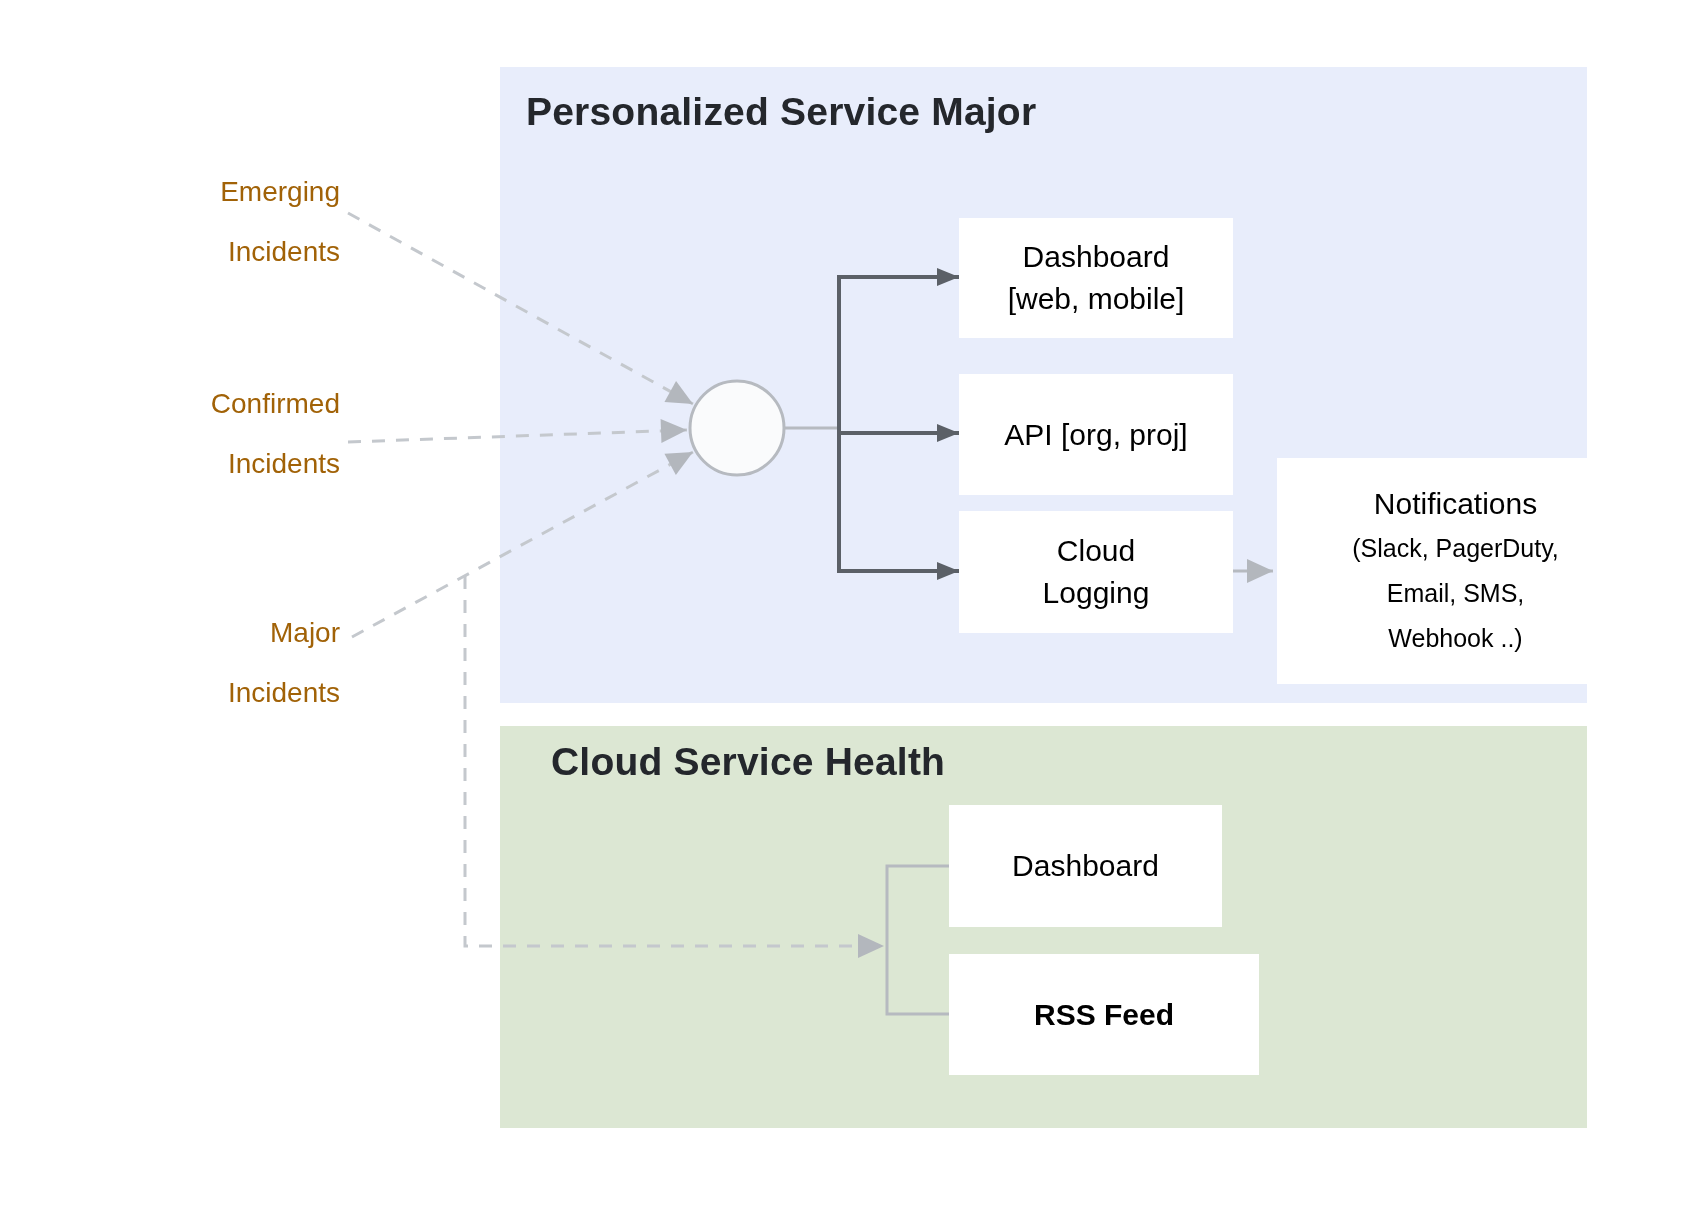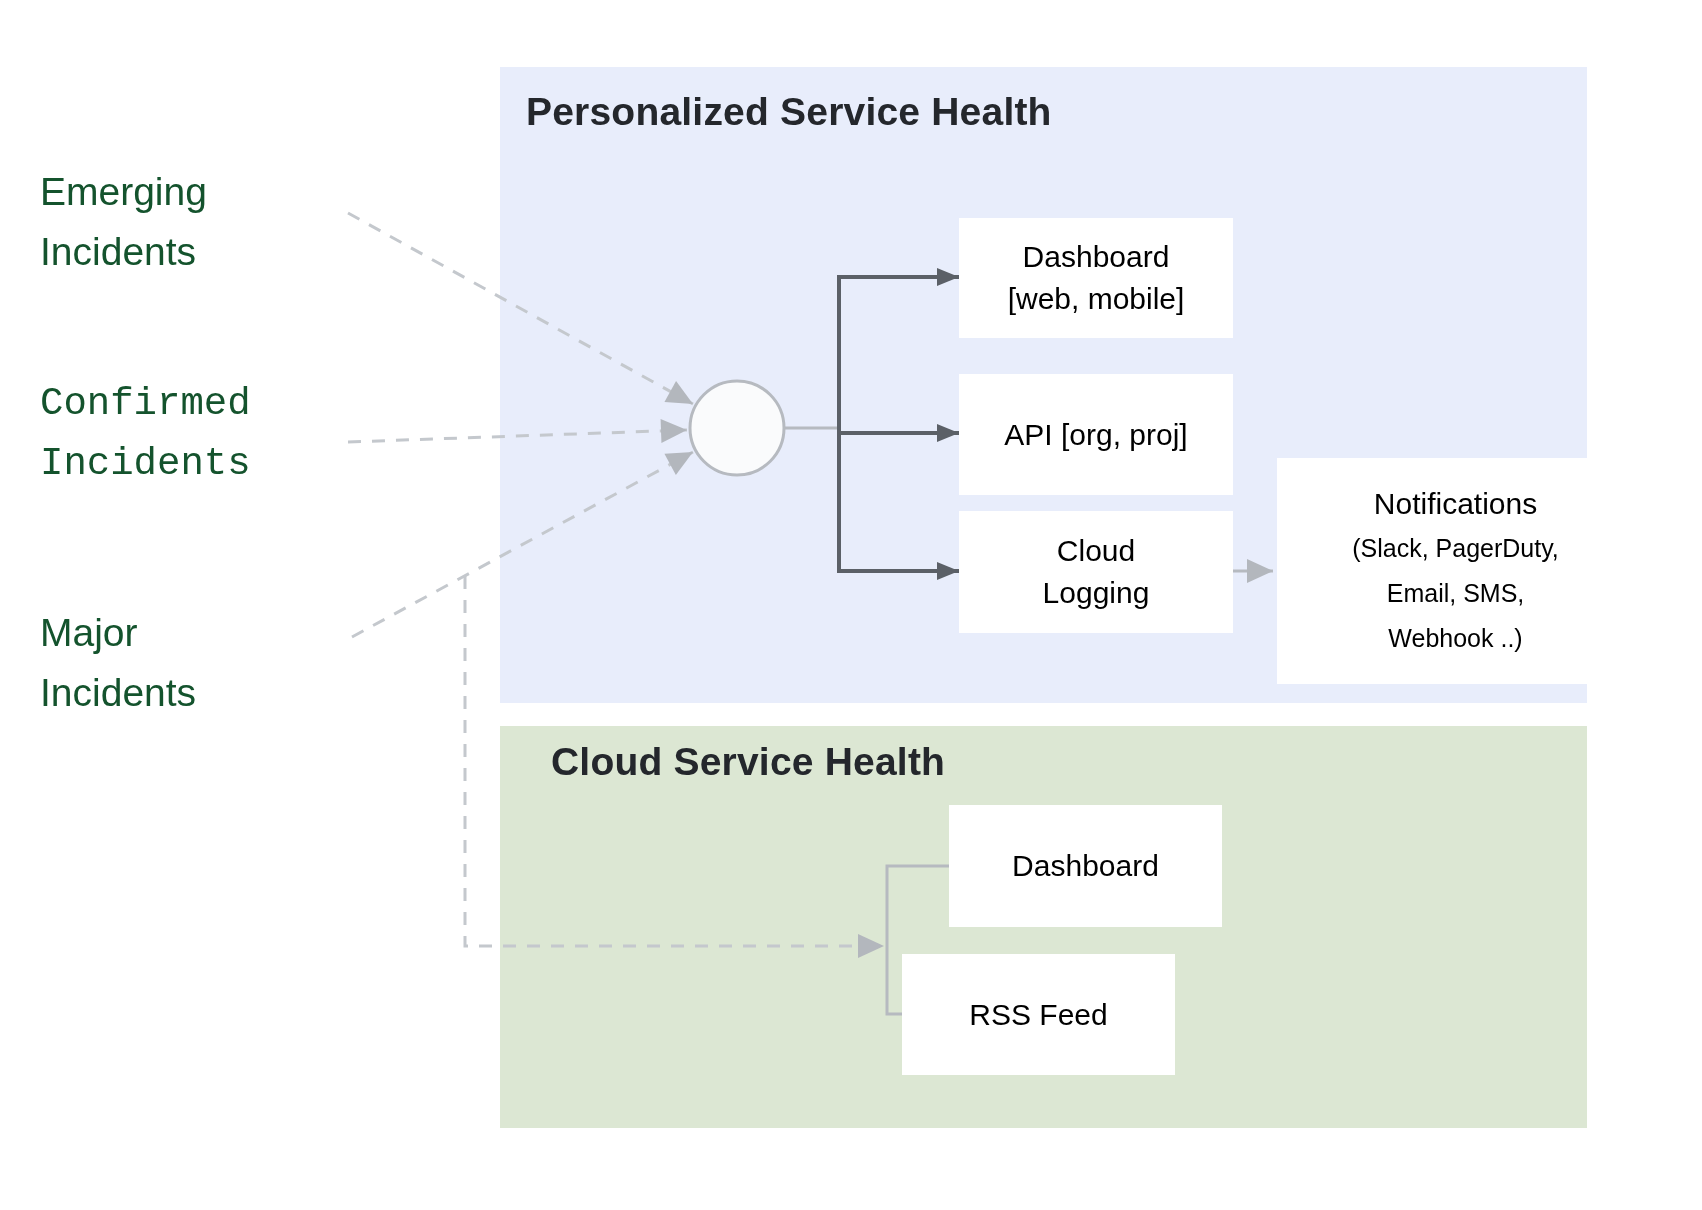--- a/index.html
+++ b/index.html
@@ -34,28 +34,28 @@
     letter-spacing: 0.2px;
   }
   .title-personalized { left: 526px; top: 88px; }
   .title-cloud       { left: 527px; top: 738px; margin-left: 24px; }
 
   .input-label {
     position: absolute;
     z-index: 3;
     left: 40px;
     width: 300px;
-    text-align: left;
-    font-size: 39px;
+    text-align: right;
+    font-size: 28px;
     line-height: 60px;
-    color: #14532d;
+    color: #a16207;
     white-space: pre-line;
   }
   .label-emerging  { top: 162px; }
-  .label-confirmed { top: 374px; font-family: Liberation Mono, monospace; }
+  .label-confirmed { top: 374px; }
   .label-major     { top: 603px; }
 
   .node {
     position: absolute;
     z-index: 2;
     background: #ffffff;
     display: flex;
     align-items: center;
     justify-content: center;
     text-align: center;
@@ -68,21 +68,21 @@
   .node-psh-api       { left: 959px; top: 374px; width: 274px; height: 121px; }
   .node-psh-logging   { left: 959px; top: 511px; width: 274px; height: 122px; }
   .node-notifications {
     left: 1277px; top: 458px; width: 281px; height: 226px;
     flex-direction: column;
     padding-left: 38px;
   }
   .notif-title { font-size: 30px; line-height: 44px; }
   .notif-sub   { font-size: 25px; line-height: 45px; white-space: pre-line; }
   .node-csh-dashboard { left: 949px; top: 805px; width: 273px; height: 122px; }
-  .node-csh-rss       { left: 902px; top: 954px; width: 273px; height: 121px; }
+  .node-csh-rss       { left: 949px; top: 954px; width: 310px; height: 121px; font-weight: bold; }
 
   .overlay {
     position: absolute;
     z-index: 2;
     left: 0; top: 0;
     pointer-events: none;
   }
 </style>
 </head>
 <body>
@@ -114,21 +114,21 @@
     <line x1="839" y1="275" x2="839" y2="573" stroke="#5b6067" stroke-width="4"></line>
     <line x1="837" y1="277" x2="959" y2="277" stroke="#5b6067" stroke-width="4" marker-end="url(#ah-dark)"></line>
     <line x1="839" y1="433" x2="959" y2="433" stroke="#5b6067" stroke-width="4" marker-end="url(#ah-dark)"></line>
     <line x1="837" y1="571" x2="959" y2="571" stroke="#5b6067" stroke-width="4" marker-end="url(#ah-dark)"></line>
 
     <line x1="1233" y1="571" x2="1273" y2="571" stroke="#b6bac0" stroke-width="3" marker-end="url(#ah-gray)"></line>
 
     <polyline points="949,866 887,866 887,1014 949,1014" fill="none" stroke="#b6bac0" stroke-width="3"></polyline>
   </svg>
 
-  <div class="section-title title-personalized">Personalized Service Health</div>
+  <div class="section-title title-personalized">Personalized Service Major</div>
   <div class="section-title title-cloud">Cloud Service Health</div>
 
   <div class="input-label label-emerging">Emerging
 Incidents</div>
   <div class="input-label label-confirmed">Confirmed
 Incidents</div>
   <div class="input-label label-major">Major
 Incidents</div>
 
   <div class="node node-psh-dashboard">Dashboard

